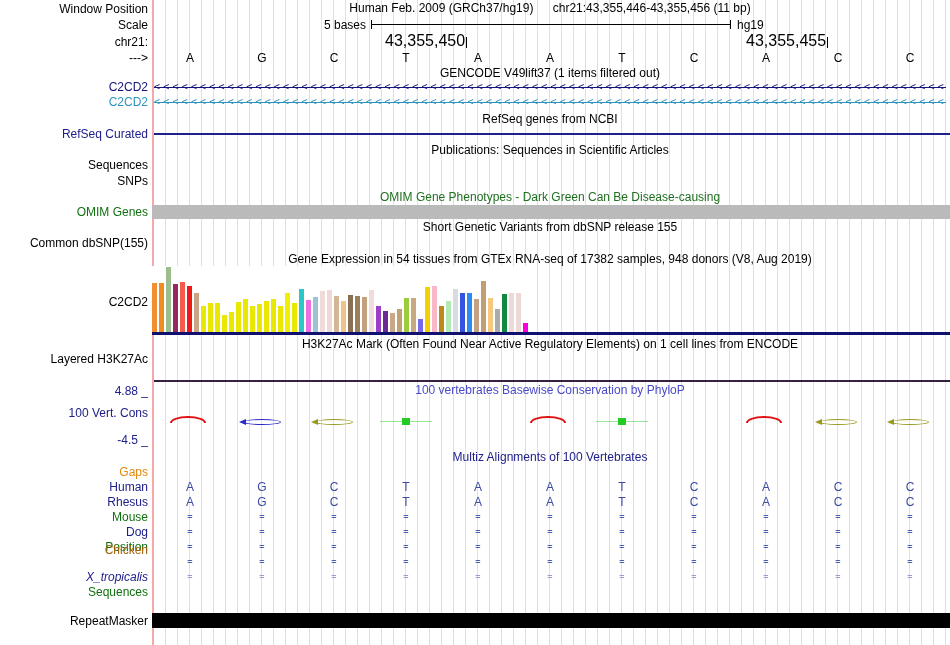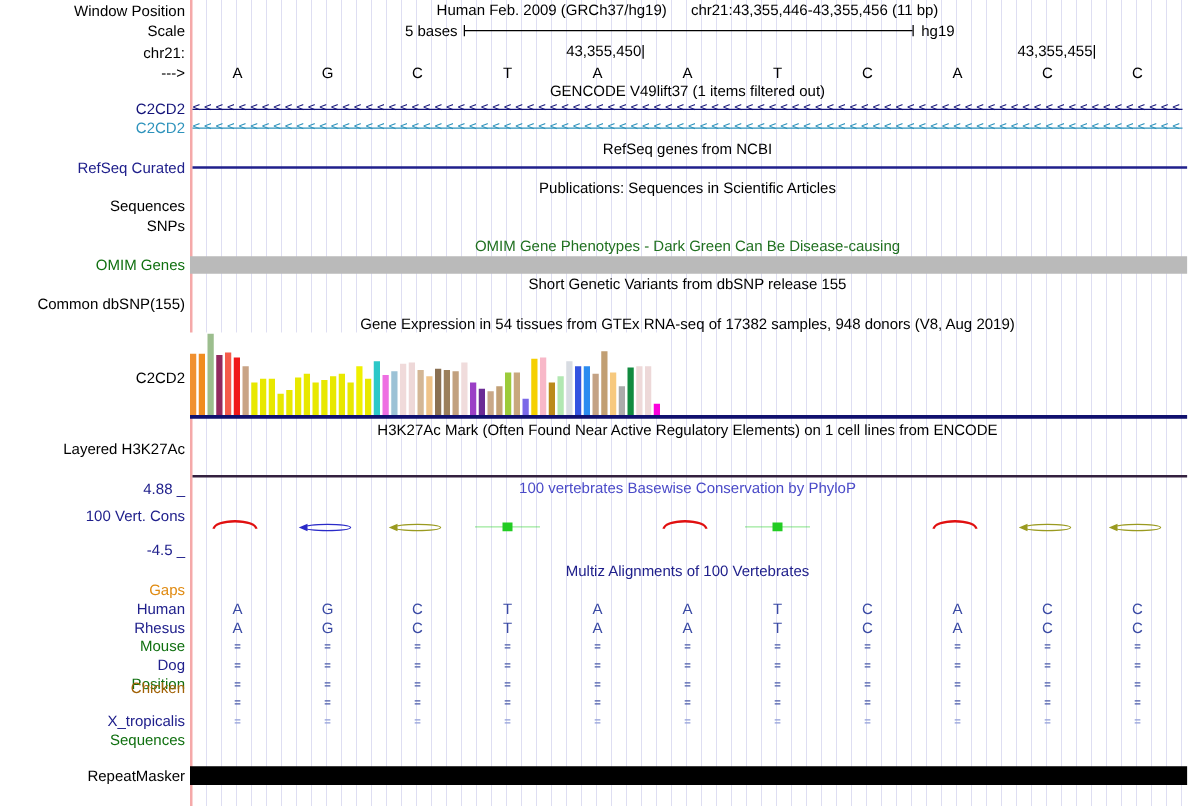--- a/index.html
+++ b/index.html
@@ -8,21 +8,21 @@
   .grid{position:absolute;left:154px;top:0;width:796px;height:645px;z-index:0;
         background:repeating-linear-gradient(to right,transparent 0 11px,#DEDEF2 11px 12px);}
   .guideline{position:absolute;left:152px;top:0;width:2px;height:645px;background:#F5A9A9;z-index:1;}
   .lbl{position:absolute;left:0;width:148px;text-align:right;font-size:12px;line-height:14px;
        white-space:nowrap;z-index:3;}
   .title{position:absolute;left:154px;width:792px;text-align:center;font-size:12px;line-height:13px;z-index:3;}
   .navy{color:#20208C}.green{color:#107010}
   .blue2{color:#4A4AC8}.omimgreen{color:#207020}
   .hline{position:absolute;z-index:2;}
   .base{position:absolute;width:24px;margin-left:-12px;text-align:center;font-size:12px;line-height:14px;z-index:3;}
-  .coord{position:absolute;width:130px;text-align:right;font-size:12px;line-height:14px;white-space:nowrap;z-index:3;}
+  .coord{position:absolute;width:130px;font-size:16px;line-height:14px;white-space:nowrap;z-index:3;}
   .coord .tick{display:inline-block;width:1px;height:11px;background:#000;margin-left:1px;vertical-align:-2px;}
   .scalebar{position:absolute;left:371px;top:20px;width:358px;height:9px;z-index:3;
     border-left:1px solid #000;border-right:1px solid #000;
     background:linear-gradient(#000,#000) no-repeat 0 4px/100% 1px;}
   .chev{position:absolute;left:154px;width:792px;height:14px;z-index:3;overflow:hidden;white-space:nowrap;
     font-family:"DejaVu Sans Mono",monospace;font-size:10px;line-height:14px;letter-spacing:3.2px;
     background:linear-gradient(currentColor,currentColor) no-repeat 0 7px/100% 1px;}
   .gtex-panel{position:absolute;left:150px;top:266px;width:386px;height:67px;background:#fff;z-index:2;}
   .bar{position:absolute;width:5px;z-index:3;}
   .glyph{position:absolute;z-index:3;}
@@ -237,21 +237,21 @@
     <div class="acell" style="left: 262px; top: 555px; color: rgb(80, 96, 172); font: bold 9px / 14px &quot;Liberation Sans&quot;, sans-serif;">=</div>
     <div class="acell" style="left: 334px; top: 555px; color: rgb(80, 96, 172); font: bold 9px / 14px &quot;Liberation Sans&quot;, sans-serif;">=</div>
     <div class="acell" style="left: 406px; top: 555px; color: rgb(80, 96, 172); font: bold 9px / 14px &quot;Liberation Sans&quot;, sans-serif;">=</div>
     <div class="acell" style="left: 478px; top: 555px; color: rgb(80, 96, 172); font: bold 9px / 14px &quot;Liberation Sans&quot;, sans-serif;">=</div>
     <div class="acell" style="left: 550px; top: 555px; color: rgb(80, 96, 172); font: bold 9px / 14px &quot;Liberation Sans&quot;, sans-serif;">=</div>
     <div class="acell" style="left: 622px; top: 555px; color: rgb(80, 96, 172); font: bold 9px / 14px &quot;Liberation Sans&quot;, sans-serif;">=</div>
     <div class="acell" style="left: 694px; top: 555px; color: rgb(80, 96, 172); font: bold 9px / 14px &quot;Liberation Sans&quot;, sans-serif;">=</div>
     <div class="acell" style="left: 766px; top: 555px; color: rgb(80, 96, 172); font: bold 9px / 14px &quot;Liberation Sans&quot;, sans-serif;">=</div>
     <div class="acell" style="left: 838px; top: 555px; color: rgb(80, 96, 172); font: bold 9px / 14px &quot;Liberation Sans&quot;, sans-serif;">=</div>
     <div class="acell" style="left: 910px; top: 555px; color: rgb(80, 96, 172); font: bold 9px / 14px &quot;Liberation Sans&quot;, sans-serif;">=</div>
-    <div class="lbl" style="top: 570px; color: rgb(32, 32, 140);">X_tropicalis</div>
+    <div class="lbl" style="top: 570px; color: rgb(32, 32, 140); font-style: italic;">X_tropicalis</div>
     <div class="acell" style="left: 190px; top: 570px; color: rgb(149, 162, 218); font: bold 9px / 14px &quot;Liberation Sans&quot;, sans-serif;">=</div>
     <div class="acell" style="left: 262px; top: 570px; color: rgb(149, 162, 218); font: bold 9px / 14px &quot;Liberation Sans&quot;, sans-serif;">=</div>
     <div class="acell" style="left: 334px; top: 570px; color: rgb(149, 162, 218); font: bold 9px / 14px &quot;Liberation Sans&quot;, sans-serif;">=</div>
     <div class="acell" style="left: 406px; top: 570px; color: rgb(149, 162, 218); font: bold 9px / 14px &quot;Liberation Sans&quot;, sans-serif;">=</div>
     <div class="acell" style="left: 478px; top: 570px; color: rgb(149, 162, 218); font: bold 9px / 14px &quot;Liberation Sans&quot;, sans-serif;">=</div>
     <div class="acell" style="left: 550px; top: 570px; color: rgb(149, 162, 218); font: bold 9px / 14px &quot;Liberation Sans&quot;, sans-serif;">=</div>
     <div class="acell" style="left: 622px; top: 570px; color: rgb(149, 162, 218); font: bold 9px / 14px &quot;Liberation Sans&quot;, sans-serif;">=</div>
     <div class="acell" style="left: 694px; top: 570px; color: rgb(149, 162, 218); font: bold 9px / 14px &quot;Liberation Sans&quot;, sans-serif;">=</div>
     <div class="acell" style="left: 766px; top: 570px; color: rgb(149, 162, 218); font: bold 9px / 14px &quot;Liberation Sans&quot;, sans-serif;">=</div>
     <div class="acell" style="left: 838px; top: 570px; color: rgb(149, 162, 218); font: bold 9px / 14px &quot;Liberation Sans&quot;, sans-serif;">=</div>

